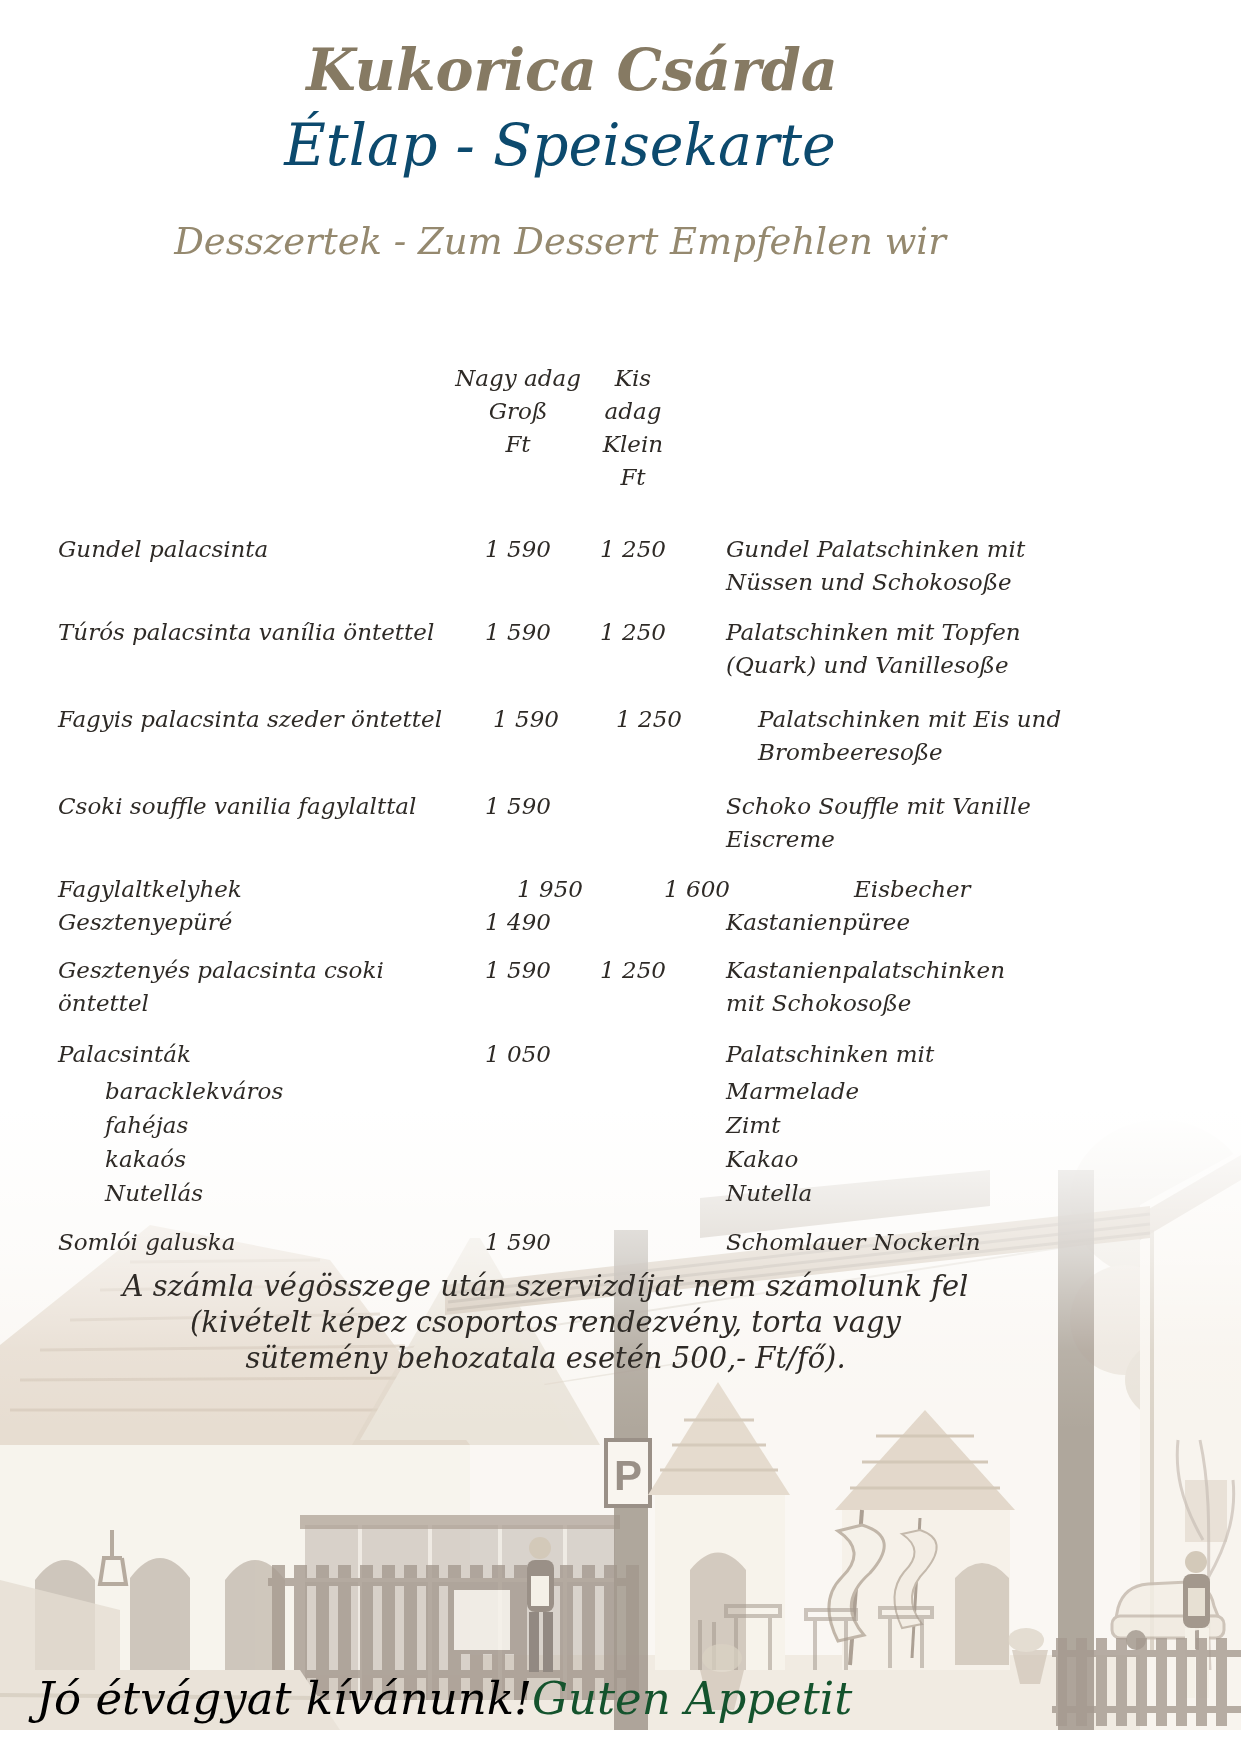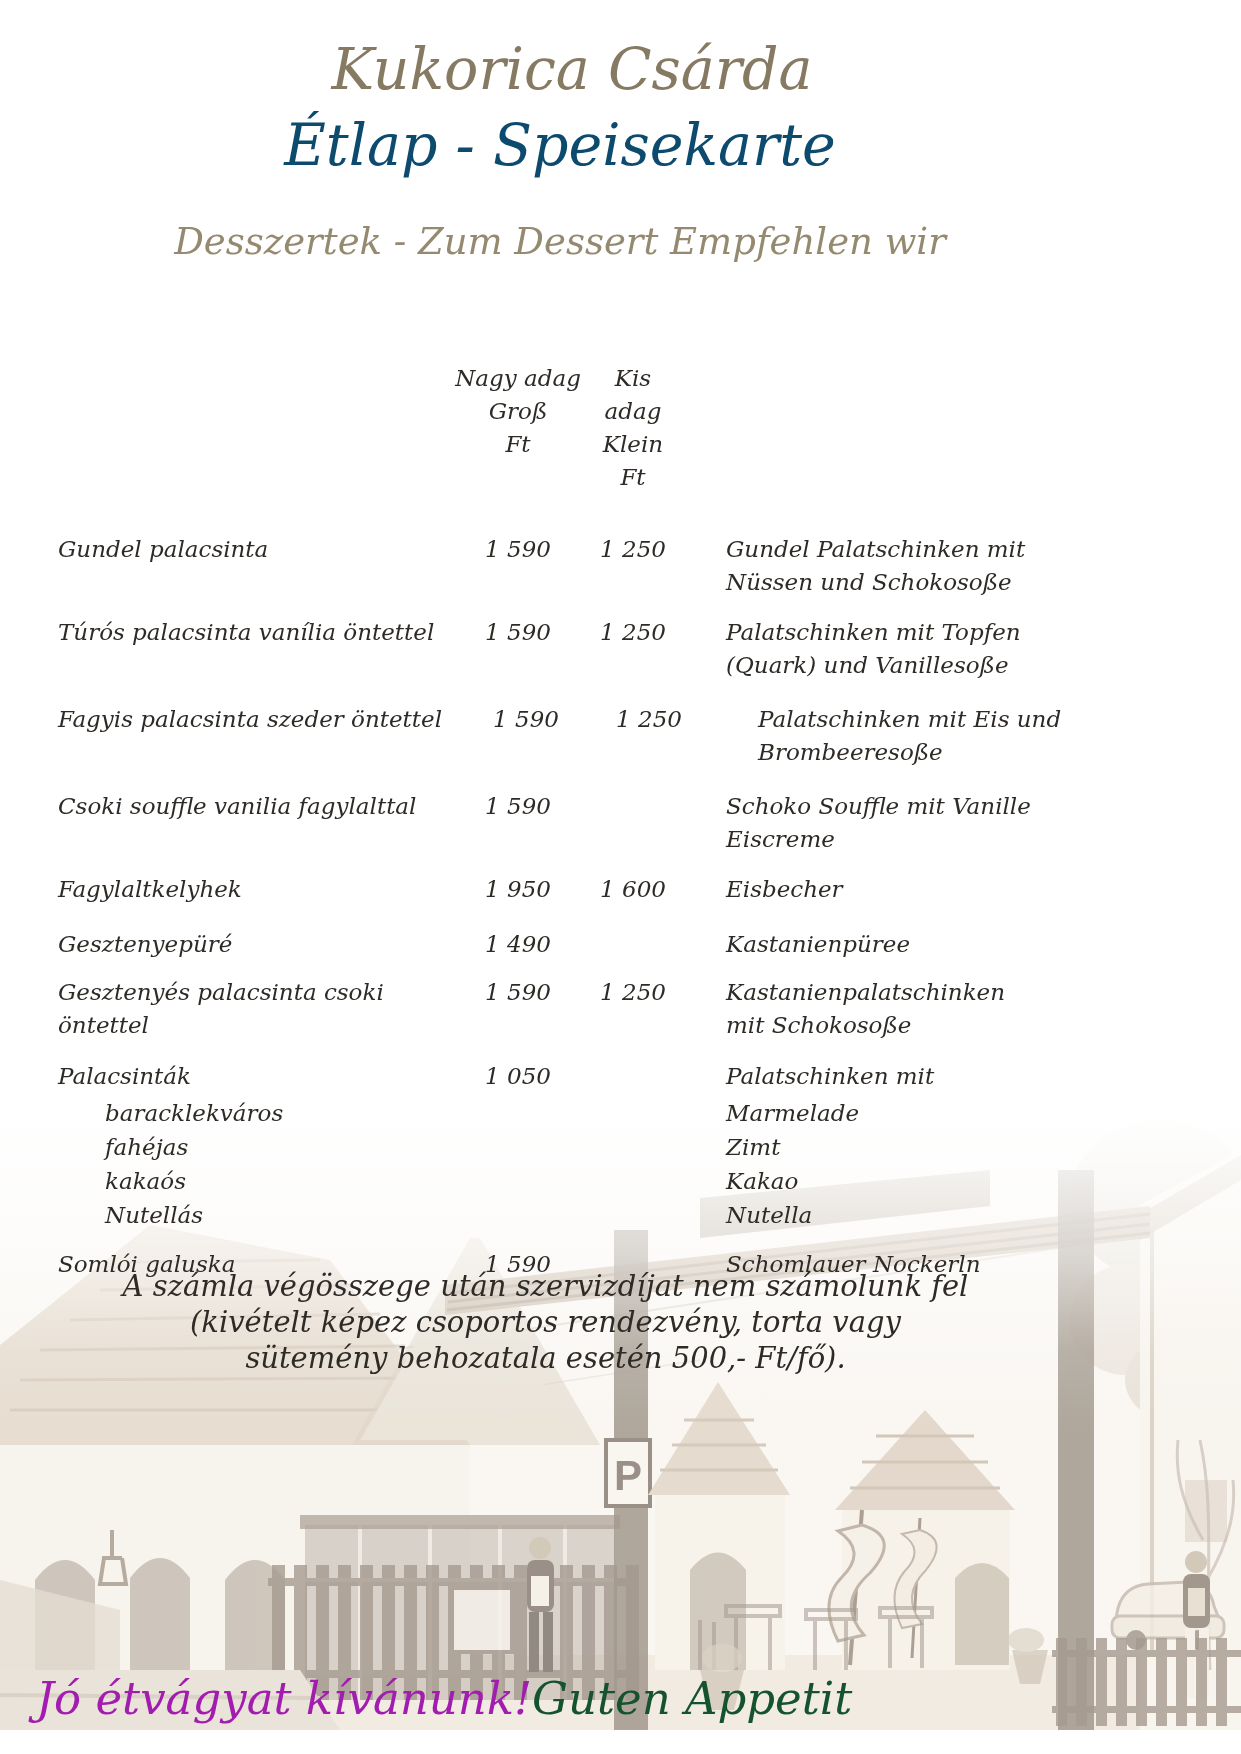--- a/index.html
+++ b/index.html
@@ -11,55 +11,55 @@
     overflow:hidden;
     font-family:"DejaVu Serif", serif;
     font-style:italic;
     color:#2e2a26;
   }
   
   .title-block{
     position:absolute;top:34px;left:0;width:1120px;
     text-align:center;
   }
-  .t-main{font-size:57px;line-height:1.26;color:#867a63;font-weight:normal;margin:0;padding-left:24px;}
+  .t-main{font-size:57px;line-height:1.26;color:#867a63;font-weight:bold;margin:0;padding-left:24px;}
   .t-sub{font-size:57px;line-height:1.26;color:#0c4a6e;font-weight:normal;margin:4px 0 0 0;}
   .t-section{font-size:37px;line-height:1.2;color:#95896f;font-weight:normal;margin:38px 0 0 0;}
   
   .menu-table{position:absolute;top:362px;left:0;width:1241px;z-index:2;}
   .row{display:flex;align-items:flex-start;padding-left:58px;font-size:23px;line-height:33px;}
   .c-name{width:390px;}
   .c-large{width:140px;text-align:center;}
   .c-small{width:90px;text-align:center;}
   .c-gap{width:48px;}
   .c-de{width:310px;}
   .hdr .hline{display:block;}
   .hdr{margin-bottom:39px;}
   .r1{margin-bottom:17px;}
   .r2{margin-bottom:21px;}
   .r3{margin-bottom:21px;gap:8px;}
   .r4{margin-bottom:17px;}
-  .r5{margin-bottom:22px;}
+  .r5{gap:32px;}
   .r6{margin-bottom:15px;}
   .r7{margin-bottom:18px;}
   .r8{margin-bottom:3px;}
   .sub-row{display:flex;align-items:flex-start;padding-left:58px;font-size:23px;line-height:34px;}
   .sub-row .c-name{width:390px;padding-left:47px;box-sizing:border-box;}
   .subs{margin-bottom:16px;}
   .r9{margin-bottom:0;}
   
   .note{
     position:absolute;top:1268px;left:0;width:1241px;
     box-sizing:border-box;padding-right:150px;
     text-align:center;font-size:29px;line-height:36px;
     z-index:3;
   }
   
   .footer{position:absolute;top:1672px;left:0;width:1241px;height:60px;z-index:3;}
-  .wish-hu{position:absolute;left:36px;top:0;font-size:45px;color:#a21caf;text-align:center;}
+  .wish-hu{position:absolute;left:36px;top:0;font-size:45px;color:#000000;text-align:center;}
   .wish-de{position:absolute;left:532px;top:0;font-size:45px;color:#14532d;}
   
   .photo{position:absolute;left:0;bottom:24px;width:1241px;height:620px;z-index:1;}
 </style>
 </head>
 <body>
 
 <div class="page">
 
   <svg class="photo" viewBox="0 0 1241 620" aria-hidden="true">

